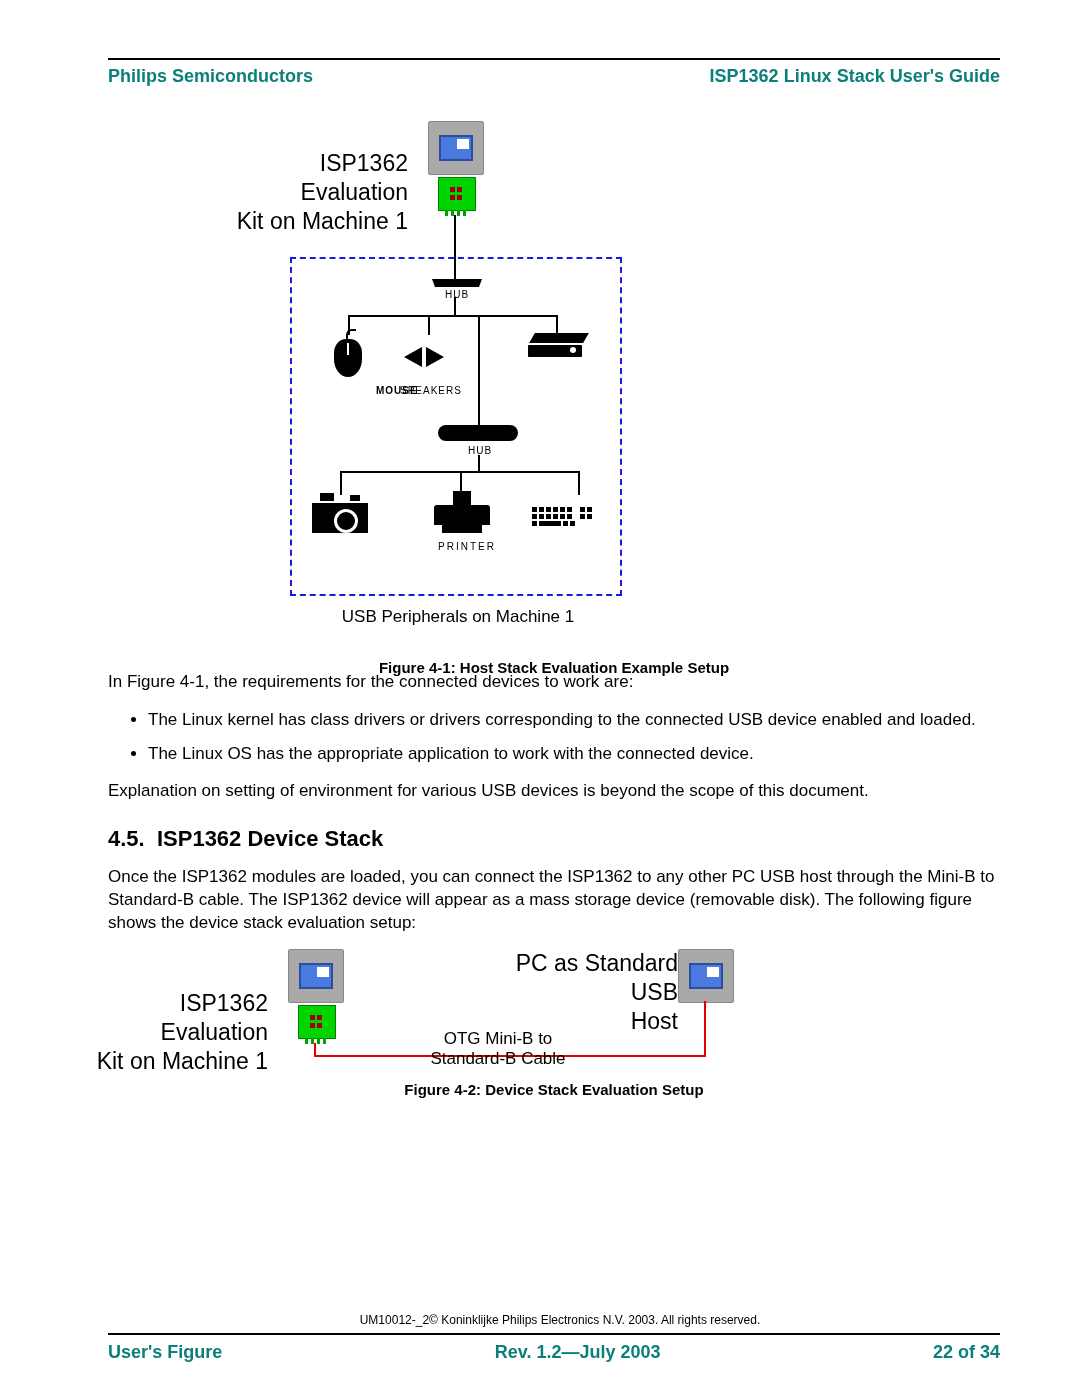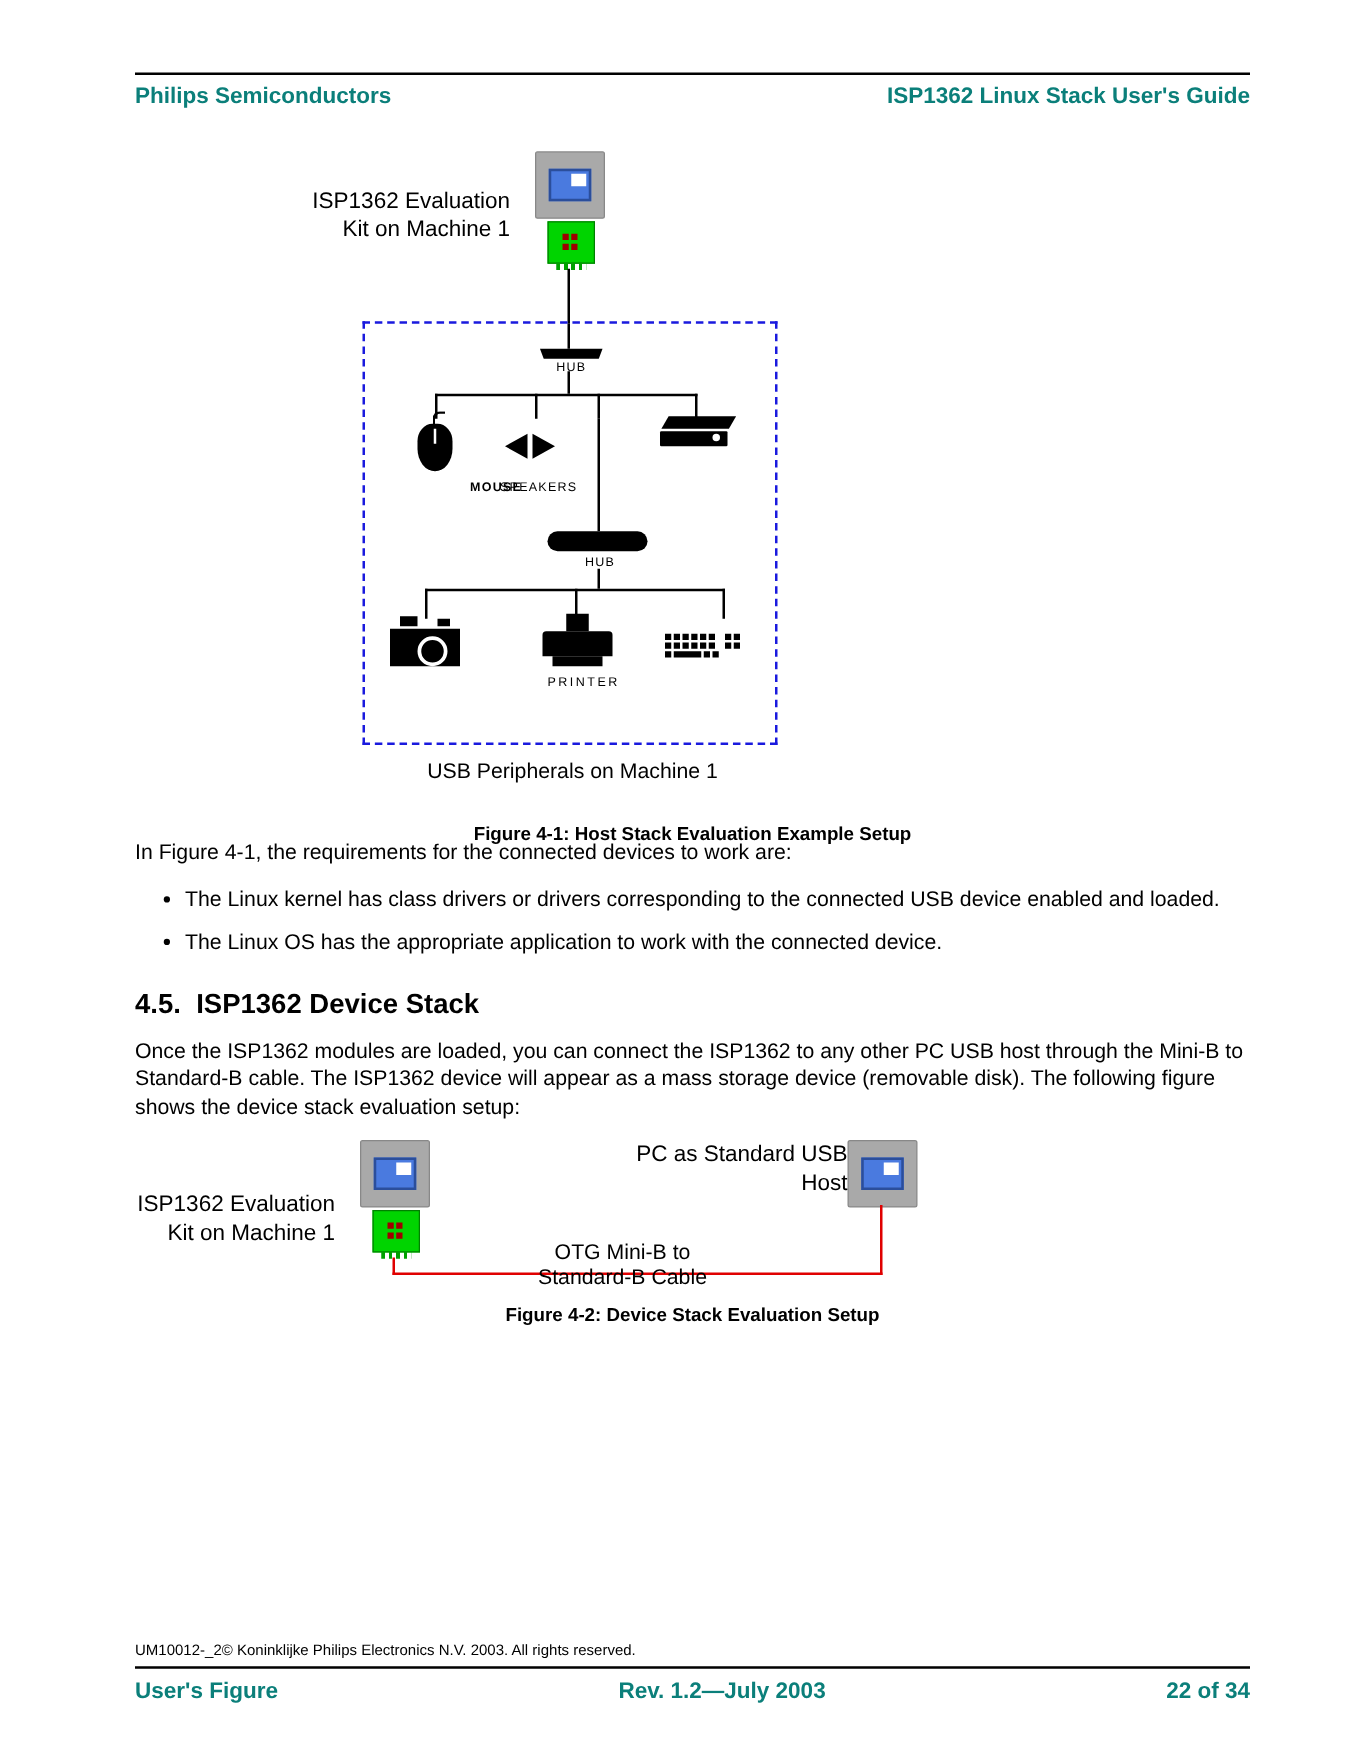--- a/index.html
+++ b/index.html
@@ -27,21 +27,21 @@
     color: #0b7f7a; 
     font-size: 18px;
   }
   .diagram-block {
     position: relative;
     width: 100%;
     height: 560px;
     margin-top: 10px;
   }
   .abs { position: absolute; }
-  .lbl { font-size: 18px; line-height: 1.25; text-align: right; }
+  .lbl { font-size: 23px; line-height: 1.25; text-align: right; }
   .small-lbl { font-size: 10px; font-family: Arial, sans-serif; letter-spacing: 1px; }
   .center-lbl { font-size: 17px; text-align: center; }
 
   
   .pc {
     width: 54px; height: 52px; background:#a9a9a9; border:1px solid #888;
     display:flex; align-items:center; justify-content:center;
     border-radius:2px;
   }
   .pc .mon {
@@ -112,21 +112,21 @@
   .body-text li { font-size:17px; line-height:1.4; margin-bottom:10px;}
   .section-h { font-weight:bold; font-size:22px; margin-top:24px; margin-bottom:6px;}
 
   
   .diagram2 {
     position:relative; width:100%; height:160px; margin-top:14px;
   }
   .red-line { background:#e00000; position:absolute; }
 
   
-  .foot-small { position:absolute; bottom:70px; left:108px; right:68px; display:flex; justify-content:flex-start; font-size:12px;}
+  .foot-small { position:absolute; bottom:70px; left:108px; right:68px; display:flex; justify-content:center; font-size:12px;}
   .foot-rule { position:absolute; bottom:62px; left:108px; right:80px; border-top:2px solid #000;}
   .foot-row { position:absolute; bottom:34px; left:108px; right:80px; display:flex; justify-content:space-between; font-weight:bold; color:#0b7f7a; font-size:18px;}
 </style>
 </head>
 <body>
 
 <div class="page">
 
   <div class="top-rule"></div>
   <div class="top-row">
@@ -247,20 +247,21 @@
     <div class="abs center-lbl" style="left:200px; top:510px; width:300px;">USB Peripherals on Machine 1</div>
     <div class="abs fig-cap" style="left:0; right:0; top:544px;">Figure 4-1: Host Stack Evaluation Example Setup</div>
   </div>
 
   <div class="body-text" style="">
     <p>In Figure 4-1, the requirements for the connected devices to work are:</p>
     <ul>
       <li>The Linux kernel has class drivers or drivers corresponding to the connected USB device enabled and loaded.</li>
       <li>The Linux OS has the appropriate application to work with the connected device.</li>
     </ul>
+    <p>Explanation on setting of environment for various USB devices is beyond the scope of this document.</p>
 
     <div class="section-h">
       <span>4.5.</span>&nbsp;&nbsp;<span>ISP1362 Device Stack</span>
     </div>
     <p>Once the ISP1362 modules are loaded, you can connect the ISP1362 to any other PC USB host through the Mini-B to Standard-B cable. The ISP1362 device will appear as a mass storage device (removable disk). The following figure shows the device stack evaluation setup:</p>
   </div>
 
   <div class="diagram2">
 
     <div class="abs" style="left:180px; top:0;">

